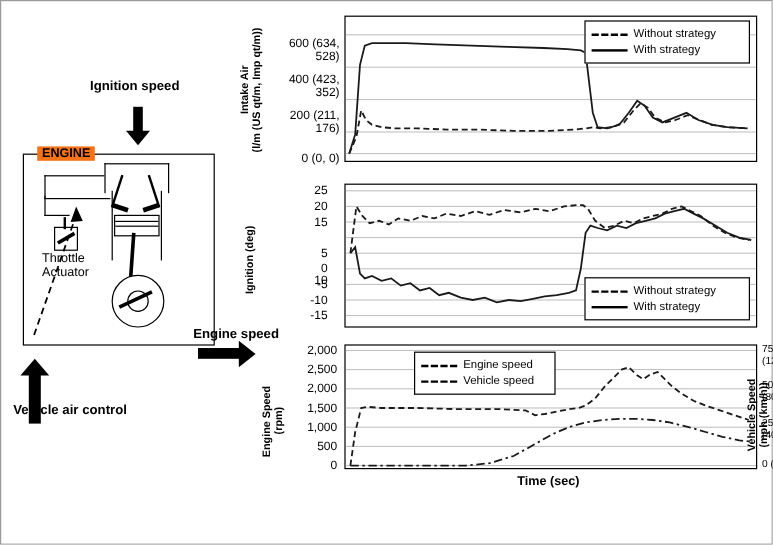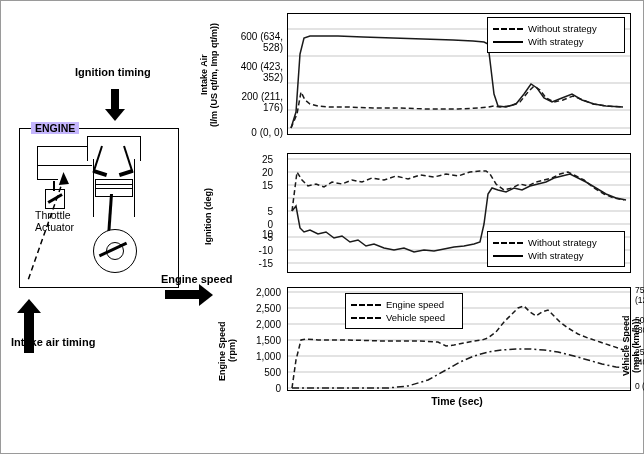--- a/index.html
+++ b/index.html
@@ -32,21 +32,21 @@
   .arrow-down .head{
     position:absolute;left:0px;top:20px;width:0;height:0;
     border-left:10px solid transparent;border-right:10px solid transparent;
     border-top:12px solid #000;
   }
   .engine-box{
     position:absolute;left:10px;top:117px;width:160px;height:160px;
     border:1.5px solid #000;background:#fff;box-sizing:border-box;
   }
   .engine-title{
-    position:absolute;left:22px;top:111px;background:#c4b5fd;padding:0 4px;
+    position:absolute;left:22px;top:111px;background:#f97316;padding:0 4px;
     font-size:10.5px;font-weight:bold;
   }
   .cyl-head{
     position:absolute;left:78px;top:125px;width:52px;height:24px;
     border:1.5px solid #000;border-bottom:none;background:#fff;
   }
   .cyl-wall{
     position:absolute;left:84px;top:148px;width:40px;height:58px;
     border-left:1.5px solid #000;border-right:1.5px solid #000;
   }
@@ -173,21 +173,21 @@
   .curve-dash{fill:none;stroke:#1a1a1a;stroke-width:1.5;stroke-dasharray:5 3;}
   .curve-dashdot{fill:none;stroke:#1a1a1a;stroke-width:1.5;stroke-dasharray:7 3 2 3;}
 </style>
 </head>
 <body>
 
 <div class="page">
 
   <div class="schematic">
 
-    <div class="ignition-label">Ignition timing</div>
+    <div class="ignition-label">Ignition speed</div>
 
     <div class="arrow-down">
       <div class="stem"></div>
         <div class="head"></div>
     </div>
 
     <div class="engine-box"></div>
     <div class="engine-title">ENGINE</div>
 
     <div class="intake-runner"></div>
@@ -221,21 +221,21 @@
 
     <div class="throttle-label">
       <span>Throttle</span><br>
       <span>Actuator</span>
     </div>
 
     <div class="intake-arrow">
       <div class="head"></div>
         <div class="stem"></div>
     </div>
-    <div class="intake-label">Intake air timing</div>
+    <div class="intake-label">Vehicle air control</div>
 
     <div class="es-label">Engine speed</div>
     <div class="es-arrow">
       <div class="stem"></div>
         <div class="head"></div>
     </div>
   </div>
 
   <div class="chart" style="left:196px;top:6px;width:440px;height:140px;">
     <div class="axis-title" style="left:2px;top:8px;height:120px;width:22px;">Intake Air<br>(l/m (US qt/m, Imp qt/m))</div>

